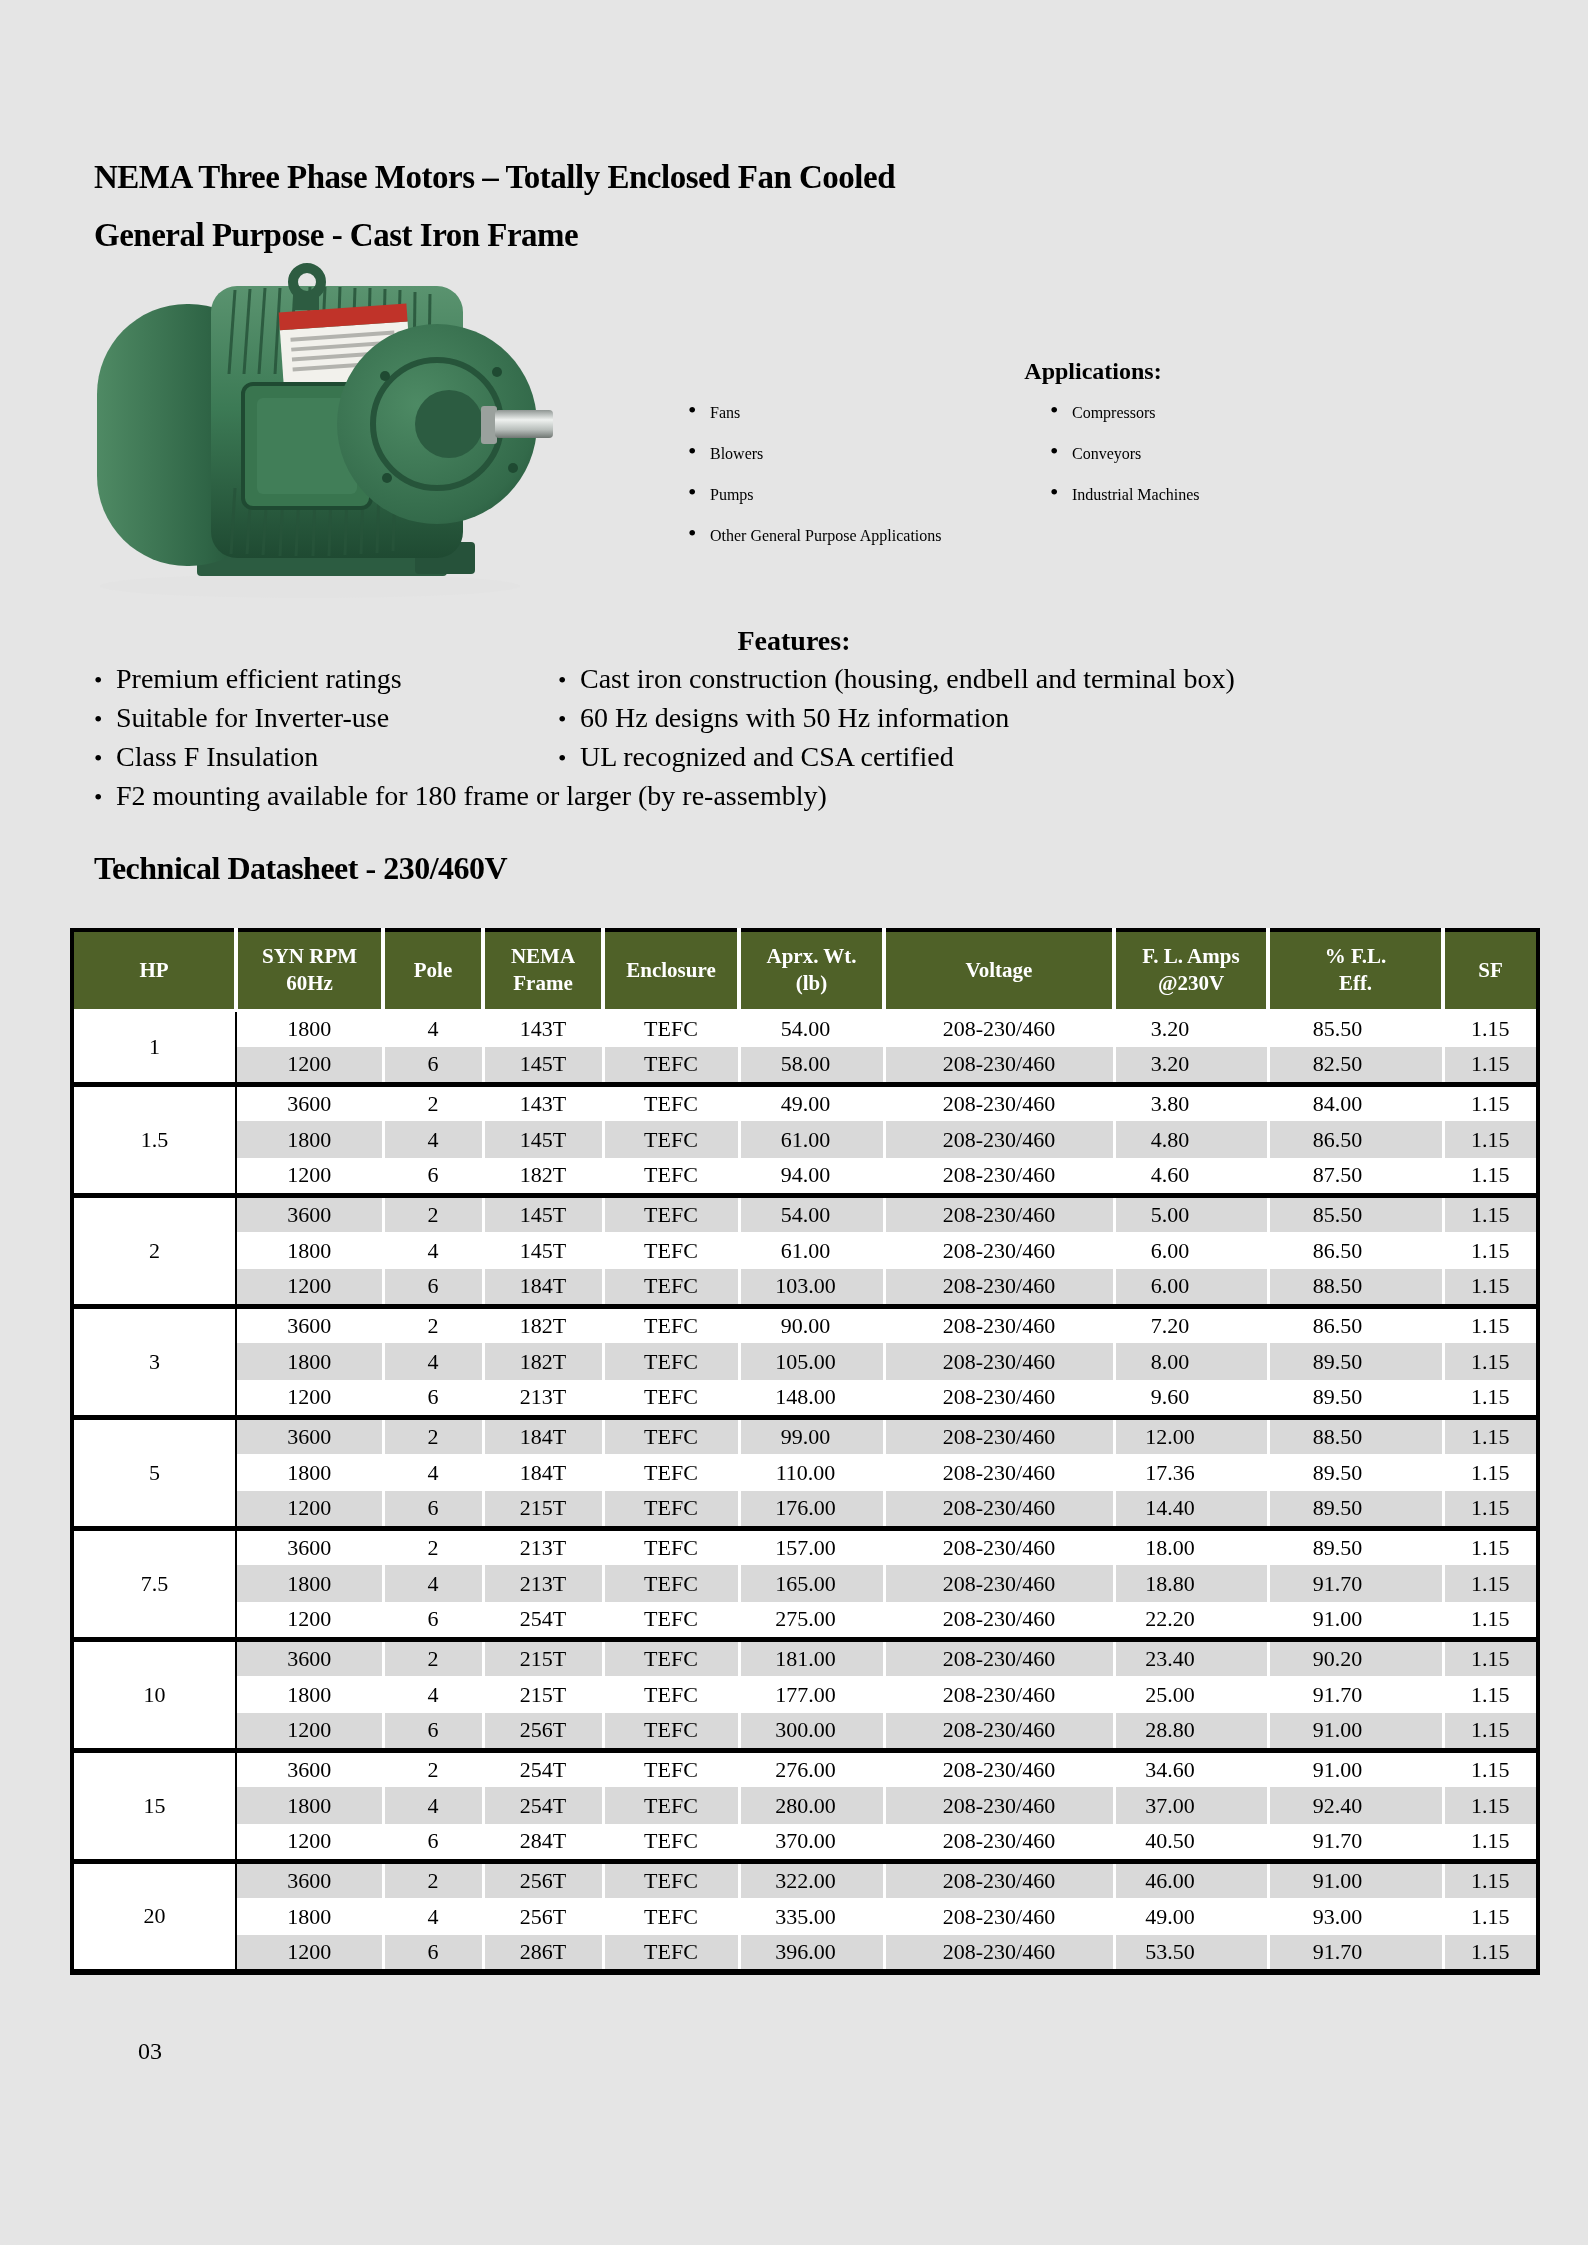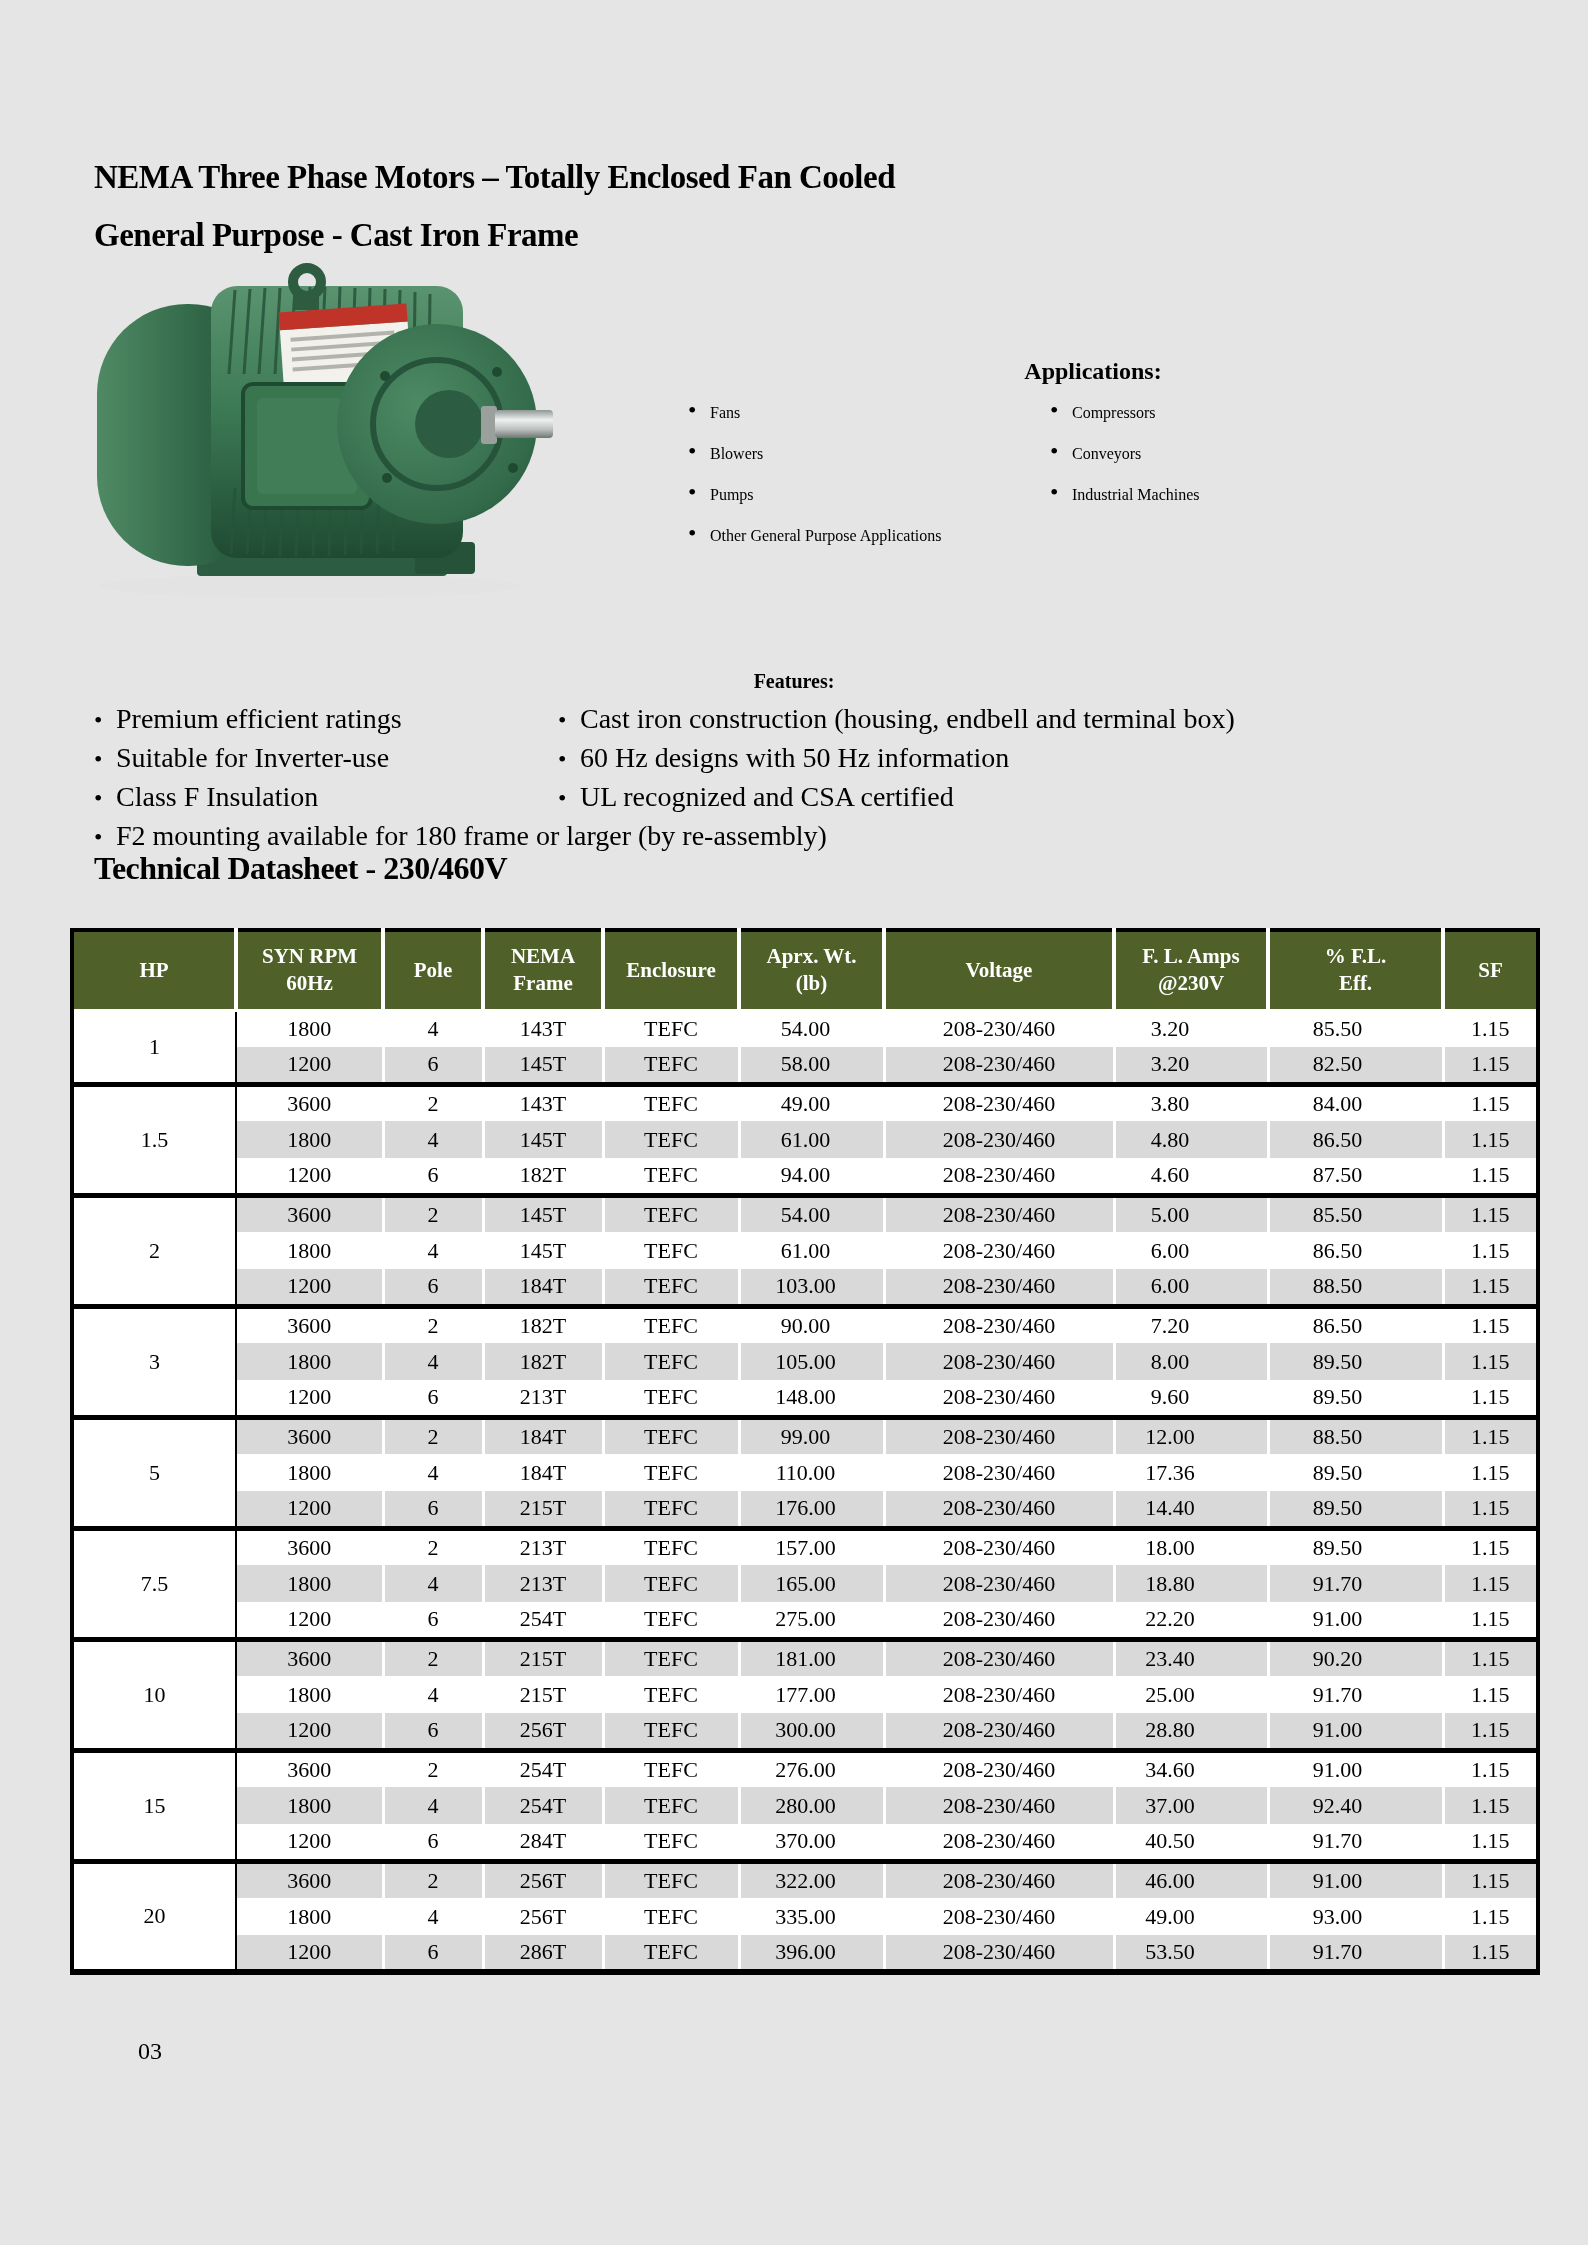--- a/index.html
+++ b/index.html
@@ -24,21 +24,21 @@
   .motor-figure{position:absolute;left:85px;top:256px;width:470px;height:345px;}
   
   .list-heading{font-weight:bold;font-size:24px;line-height:39px;text-align:center;}
   .bullet{display:flex;align-items:baseline;font-size:16px;line-height:39px;}
   .dot{flex:0 0 22px;}
   .dot::before{content:"\2022";font-size:24px;}
   .applications{position:absolute;left:688px;top:352px;width:810px;}
   .apps-grid{display:grid;grid-template-columns:362px 1fr;}
   .features{position:absolute;left:94px;top:622px;width:1400px;}
   .features .bullet{font-size:28px;line-height:38px;}
-  .features .list-heading{font-size:20px;line-height:38px;margin-top:40px;}
+  .features .list-heading{font-size:28px;line-height:38px;}
   .feat-grid{display:grid;grid-template-columns:464px 1fr;}
   
   .tech-heading{position:absolute;left:94px;top:850px;font-size:32px;font-weight:bold;letter-spacing:-0.5px;}
   
   .table-wrap{position:absolute;left:70px;top:928px;width:1550px;}
   table.datasheet{
     width:1466px;table-layout:fixed;border-collapse:collapse;
     border:4px solid #000;border-bottom-width:6px;
   }
   table.datasheet th{

